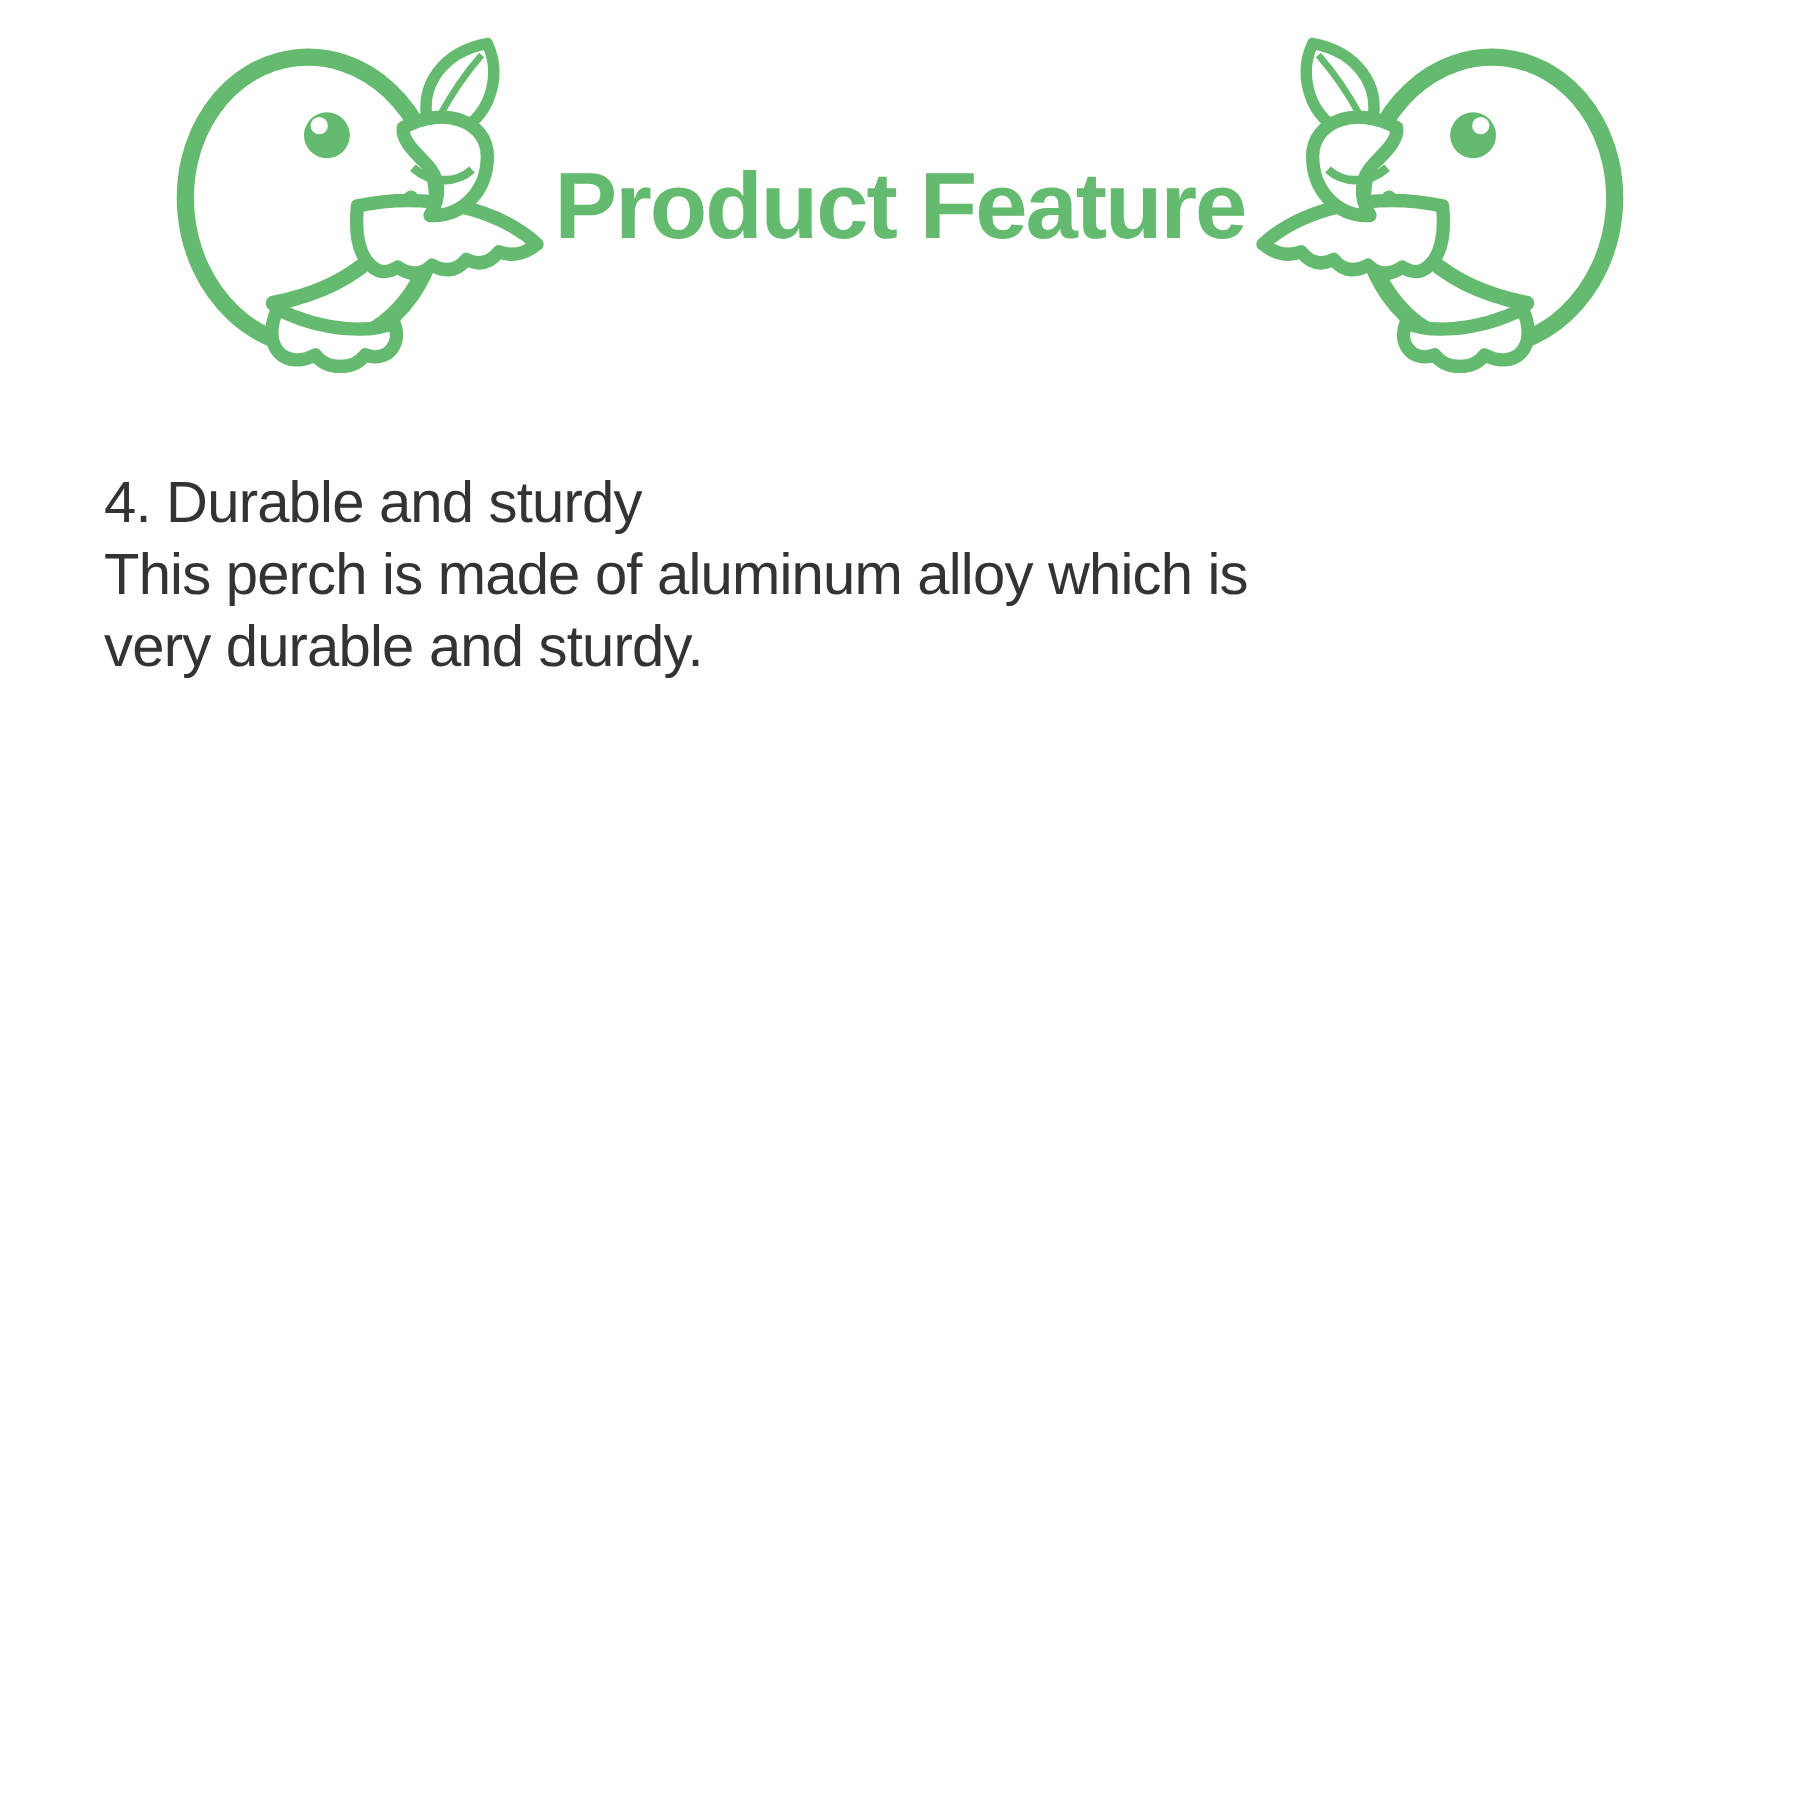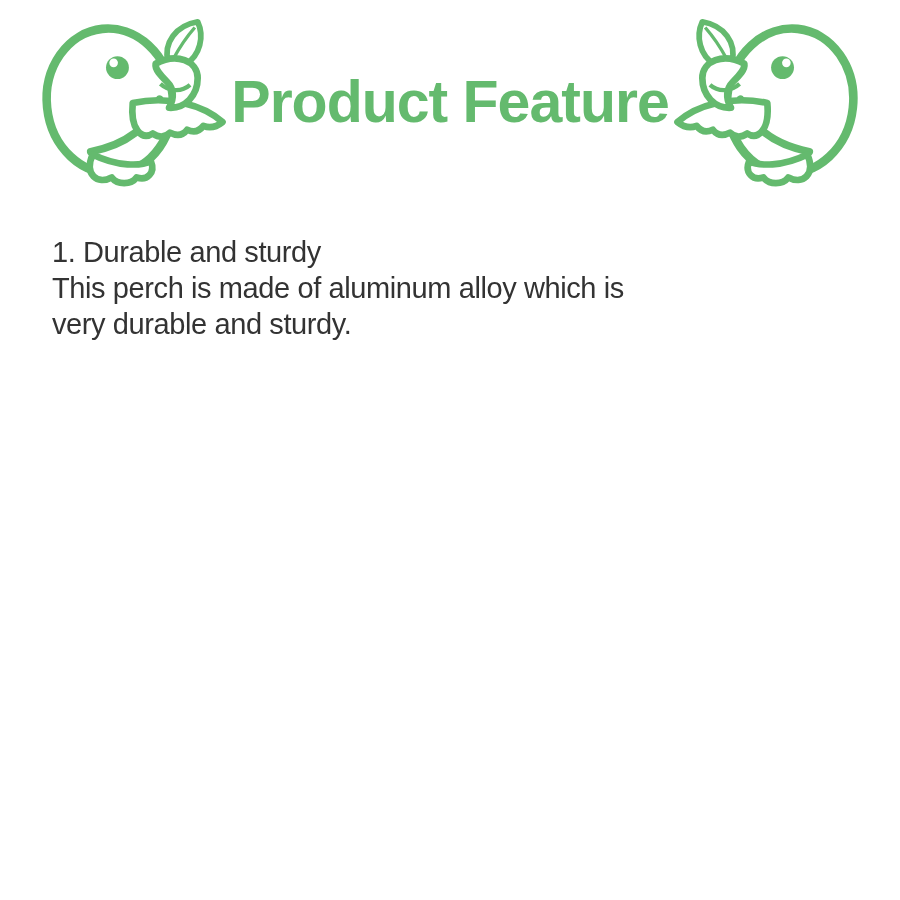--- a/index.html
+++ b/index.html
@@ -8,21 +8,21 @@
     font-family:"Liberation Sans", sans-serif; overflow:hidden;
   }
   .header {
     display:flex; align-items:center; justify-content:center;
     height:196px; padding-top:4px;
   }
   .bird { width:204px; height:170px; color:var(--accent,#64ba6e); flex:0 0 auto; }
   .bird svg { width:100%; height:100%; display:block; overflow:visible; }
   .bird.right svg { transform:scaleX(-1); }
   .title {
-    margin:0 2px; font-size:59px; font-weight:700; letter-spacing:-1px;
+    margin:0 2px; font-size:47px; font-weight:700; letter-spacing:-1px;
     color:var(--accent,#64ba6e); white-space:nowrap;
   }
   .features { padding:34px 8px 0 52px; }
   .feature { margin:0 0 34px 0; }
   .feature p {
     margin:0; font-size:29px; line-height:36px; letter-spacing:-0.4px;
     color:var(--text,#333333); white-space:pre-line;
   }
   .feature p.heading:empty { display:none; }
 </style>
@@ -63,21 +63,21 @@
         <circle cx="96" cy="53" r="12" fill="currentColor"></circle>
         <circle cx="92" cy="48" r="4.5" fill="#ffffff"></circle>
       </svg>
     </span>
 
   </header>
 
   <main class="features">
 
     <section class="feature">
-      <p class="heading">1. Durable and sturdy</p>
+      <p class="heading">4. Durable and sturdy</p>
       <p class="body">This perch is made of aluminum alloy which is
 very durable and sturdy.</p>
     </section>
 
     <section class="feature">
     </section>
 
 
 
   </main>

